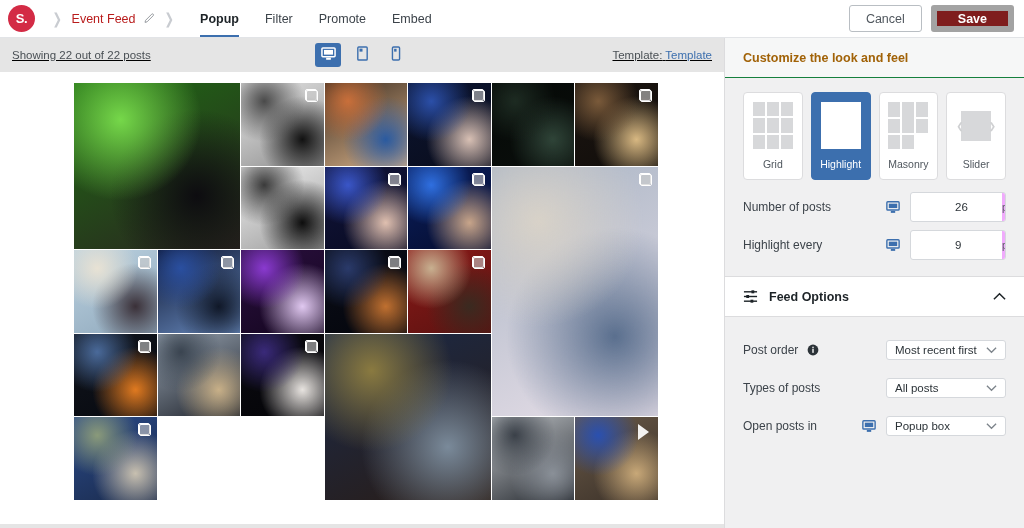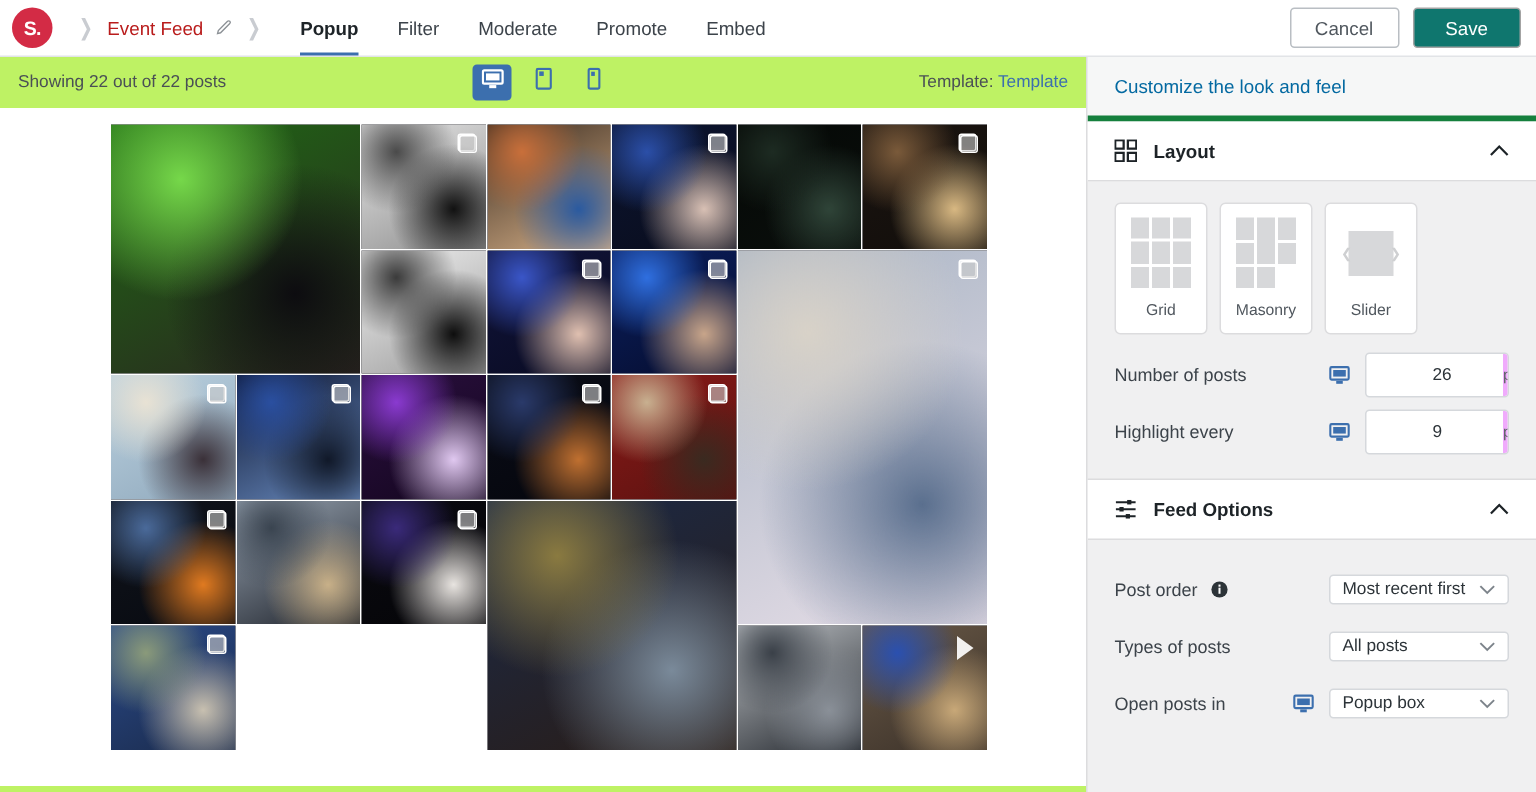--- a/index.html
+++ b/index.html
@@ -54,27 +54,27 @@
     content: ""; position: absolute; left: 13px; right: 13px; bottom: 0;
     height: 2.5px; background: #3c6fae;
   }
   .topbar-right { margin-left: auto; display: flex; align-items: center; gap: 9px; }
   .btn {
     font-size: 12.5px; border-radius: 3px; cursor: pointer;
     height: 27px; display: flex; align-items: center; justify-content: center;
     padding: 0 16px;
   }
   .btn-cancel { background: #fff; border: 1px solid #b9bec3; color: #50575e; }
-  .btn-save { background: #0f766e; border: 1px solid #a3a3a3; color: #fff; padding: 0 21px; }
+  .btn-save { background: #7f1d1d; border: 6px solid #a3a3a3; color: #fff; padding: 0 21px; font-weight: bold; }
 
   
   .body-row { flex: 1; display: flex; min-height: 0; }
 
   
-  .preview { flex: 1; position: relative; background: #bef264; min-width: 0; }
+  .preview { flex: 1; position: relative; background: #e5e5e5; min-width: 0; text-decoration: underline; }
   .preview-bar {
     height: 34px; display: flex; align-items: center;
     padding: 0 12px; position: relative;
   }
   .showing-text { font-size: 11.5px; color: #4a5055; }
   .devices {
     position: absolute; left: 50%; transform: translateX(-50%);
     display: flex; gap: 8px; align-items: center;
   }
   .dev {
@@ -128,22 +128,22 @@
   
   .sidebar {
     width: 300px; min-width: 300px;
     background: #f0f0f1;
     border-left: 1px solid #dcdcde;
     display: flex; flex-direction: column;
     overflow: hidden;
   }
   .sb-head {
     background: #f6f7f7; padding: 13px 18px 12px 18px;
-    border-bottom: 4px solid #15803d;
-    font-size: 12.5px; font-weight: normal; color: #0369a1;
+    border-bottom: 1px solid #15803d;
+    font-size: 12.5px; font-weight: bold; color: #a16207;
   }
   .sb-section-head {
     background: #fff; border-bottom: 1px solid #dcdcde;
     height: 40px; display: flex; align-items: center;
     padding: 0 18px; cursor: pointer;
   }
   .sb-section-head .sh-ico { margin-right: 11px; display: flex; color: #1d2327; }
   .sb-section-head .sh-title { font-size: 12.5px; font-weight: bold; color: #1d2327; }
   .chev { margin-left: auto; color: #1d2327; display: flex; }
   .sb-body { padding: 14px 18px 4px 18px; }
@@ -227,23 +227,20 @@
     <span class="crumb-sep">❯</span>
 
     <div class="nav">
       <div class="nav-item active">
           <span>Popup</span>
         </div>
       <div class="nav-item">
           <span>Filter</span>
         </div>
       <div class="nav-item">
-          <span>Moderate</span>
-        </div>
-      <div class="nav-item">
           <span>Promote</span>
         </div>
       <div class="nav-item">
           <span>Embed</span>
         </div>
     </div>
 
     <div class="topbar-right">
       <div class="btn btn-cancel">Cancel</div>
       <div class="btn btn-save">Save</div>
@@ -374,55 +371,49 @@
               <span class="badge stack"></span>
             </div>
           </div>
       </div>
     </div>
 
     <div class="sidebar">
 
       <div class="sb-head">Customize the look and feel</div>
 
-      <div class="sb-section-head">
-        <span class="sh-ico">
-          <svg width="15" height="15" viewBox="0 0 16 16">
-              <rect x="0.5" y="0.5" width="6" height="6" fill="none" stroke="currentColor" stroke-width="1.6"></rect>
-              <rect x="9.5" y="0.5" width="6" height="6" fill="none" stroke="currentColor" stroke-width="1.6"></rect>
-              <rect x="0.5" y="9.5" width="6" height="6" fill="none" stroke="currentColor" stroke-width="1.6"></rect>
-              <rect x="9.5" y="9.5" width="6" height="6" fill="none" stroke="currentColor" stroke-width="1.6"></rect>
-            </svg>
-        </span>
-        <span class="sh-title">Layout</span>
-        <span class="chev">
-          <svg width="13" height="9" viewBox="0 0 14 9">
-              <path d="M1 7.5 7 1.5l6 6" fill="none" stroke="currentColor" stroke-width="1.6"></path>
-            </svg>
-        </span>
-      </div>
 
       <div class="sb-body">
         <div class="layouts">
 
           <div class="lay">
             <div class="thumb th-grid">
               <i></i>
                 <i></i>
                 <i></i>
                 <i></i>
                 <i></i>
                 <i></i>
                 <i></i>
                 <i></i>
                 <i></i>
             </div>
             <div class="lname">Grid</div>
           </div>
 
+          <div class="lay sel">
+            <div class="thumb th-high">
+              <i></i>
+                <i></i>
+                <i></i>
+                <i></i>
+                <i></i>
+            </div>
+            <div class="lname">Highlight</div>
+          </div>
 
           <div class="lay">
             <div class="thumb th-mas">
               <i></i>
                 <i></i>
                 <i></i>
                 <i></i>
                 <i></i>
                 <i></i>
                 <i></i>

